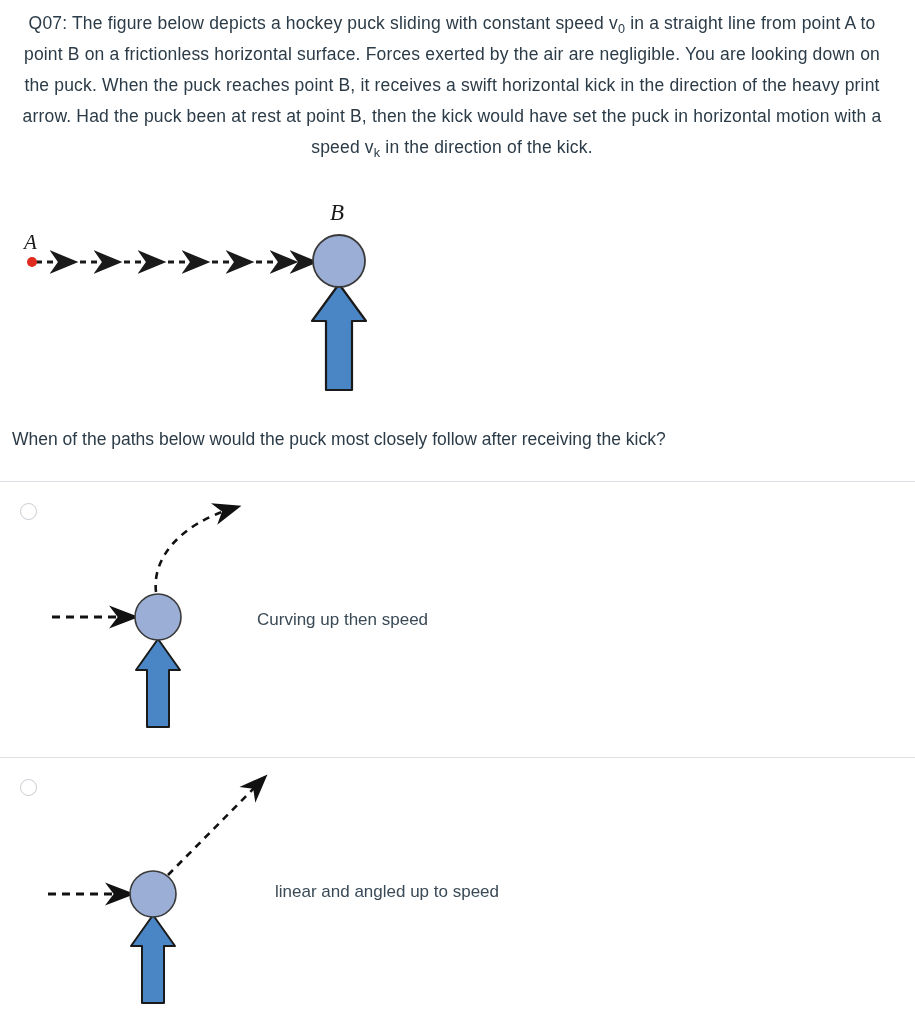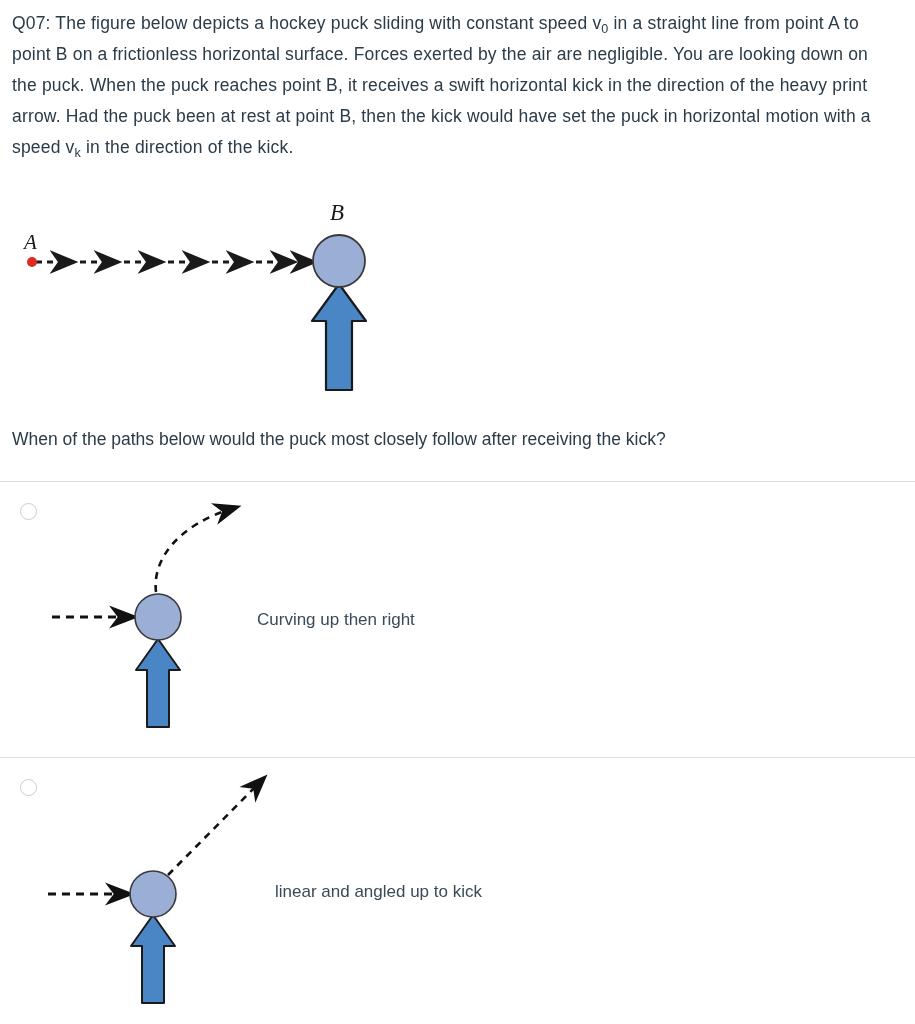--- a/index.html
+++ b/index.html
@@ -20,20 +20,21 @@
   
   #question-stem {
     position: absolute;
     left: 12px;
     top: 8px;
     width: 880px;
     font-size: 17.5px;
     line-height: 31px;
     color: #2b3b47;
     letter-spacing: 0.01em;
+    text-align: center;
   }
   #question-stem .var {
     font-style: normal;
   }
   #question-stem sub {
     font-size: 0.72em;
     vertical-align: -0.28em;
     line-height: 0;
   }
 
@@ -151,21 +152,21 @@
       <path d="M126,106 C122,72 150,38 204,22" fill="none" stroke="#111111" stroke-width="2.6" stroke-dasharray="7,6" marker-end="url(#opthead0)"></path>
 
       <line x1="22" y1="131" x2="100" y2="131" stroke="#111111" stroke-width="3" stroke-dasharray="8,6" marker-end="url(#inhead0)"></line>
 
       <path d="M128,153 L150,184 L139,184 L139,241 L117,241 L117,184 L106,184 Z" fill="#4a86c5" stroke="#1a1a1a" stroke-width="2" stroke-linejoin="round"></path>
 
       <circle cx="128" cy="131" r="23" fill="#9aaed6" stroke="#3a3a3a" stroke-width="1.6"></circle>
     </svg>
   </div>
 
-  <div class="option-label">Curving up then right</div>
+  <div class="option-label">Curving up then speed</div>
 </div>
 
 <div class="option-row" id="option-row-1">
   <div class="radio-button"></div>
 
   <div class="option-figure">
     <svg width="250" height="250" viewBox="0 0 250 250" xmlns="http://www.w3.org/2000/svg">
       <defs>
         <marker id="opthead1" markerWidth="12" markerHeight="12" refX="8" refY="4.5" orient="auto">
           <path d="M0,0.2 L11,4.5 L0,8.8 L3.2,4.5 Z" fill="#111111"></path>
@@ -178,14 +179,14 @@
       <line x1="138" y1="113" x2="232" y2="18" stroke="#111111" stroke-width="2.6" stroke-dasharray="7,6" marker-end="url(#opthead1)"></line>
 
       <line x1="18" y1="132" x2="96" y2="132" stroke="#111111" stroke-width="3" stroke-dasharray="8,6" marker-end="url(#inhead1)"></line>
 
       <path d="M123,153 L145,184 L134,184 L134,241 L112,241 L112,184 L101,184 Z" fill="#4a86c5" stroke="#1a1a1a" stroke-width="2" stroke-linejoin="round"></path>
 
       <circle cx="123" cy="132" r="23" fill="#9aaed6" stroke="#3a3a3a" stroke-width="1.6"></circle>
     </svg>
   </div>
 
-  <div class="option-label">linear and angled up to kick</div>
+  <div class="option-label">linear and angled up to speed</div>
 </div>
 
 </body></html>

